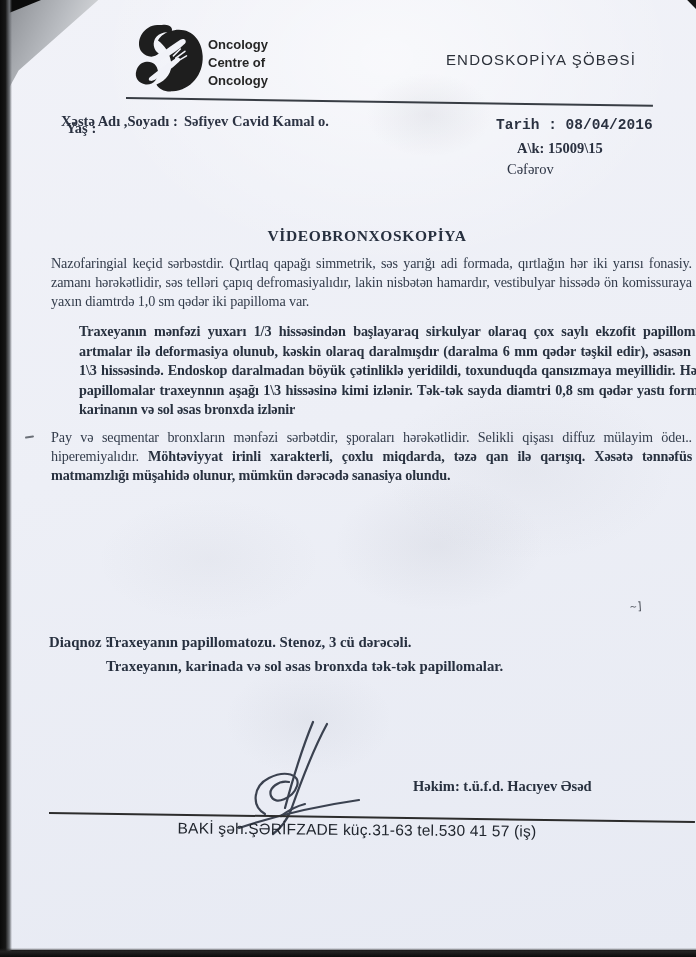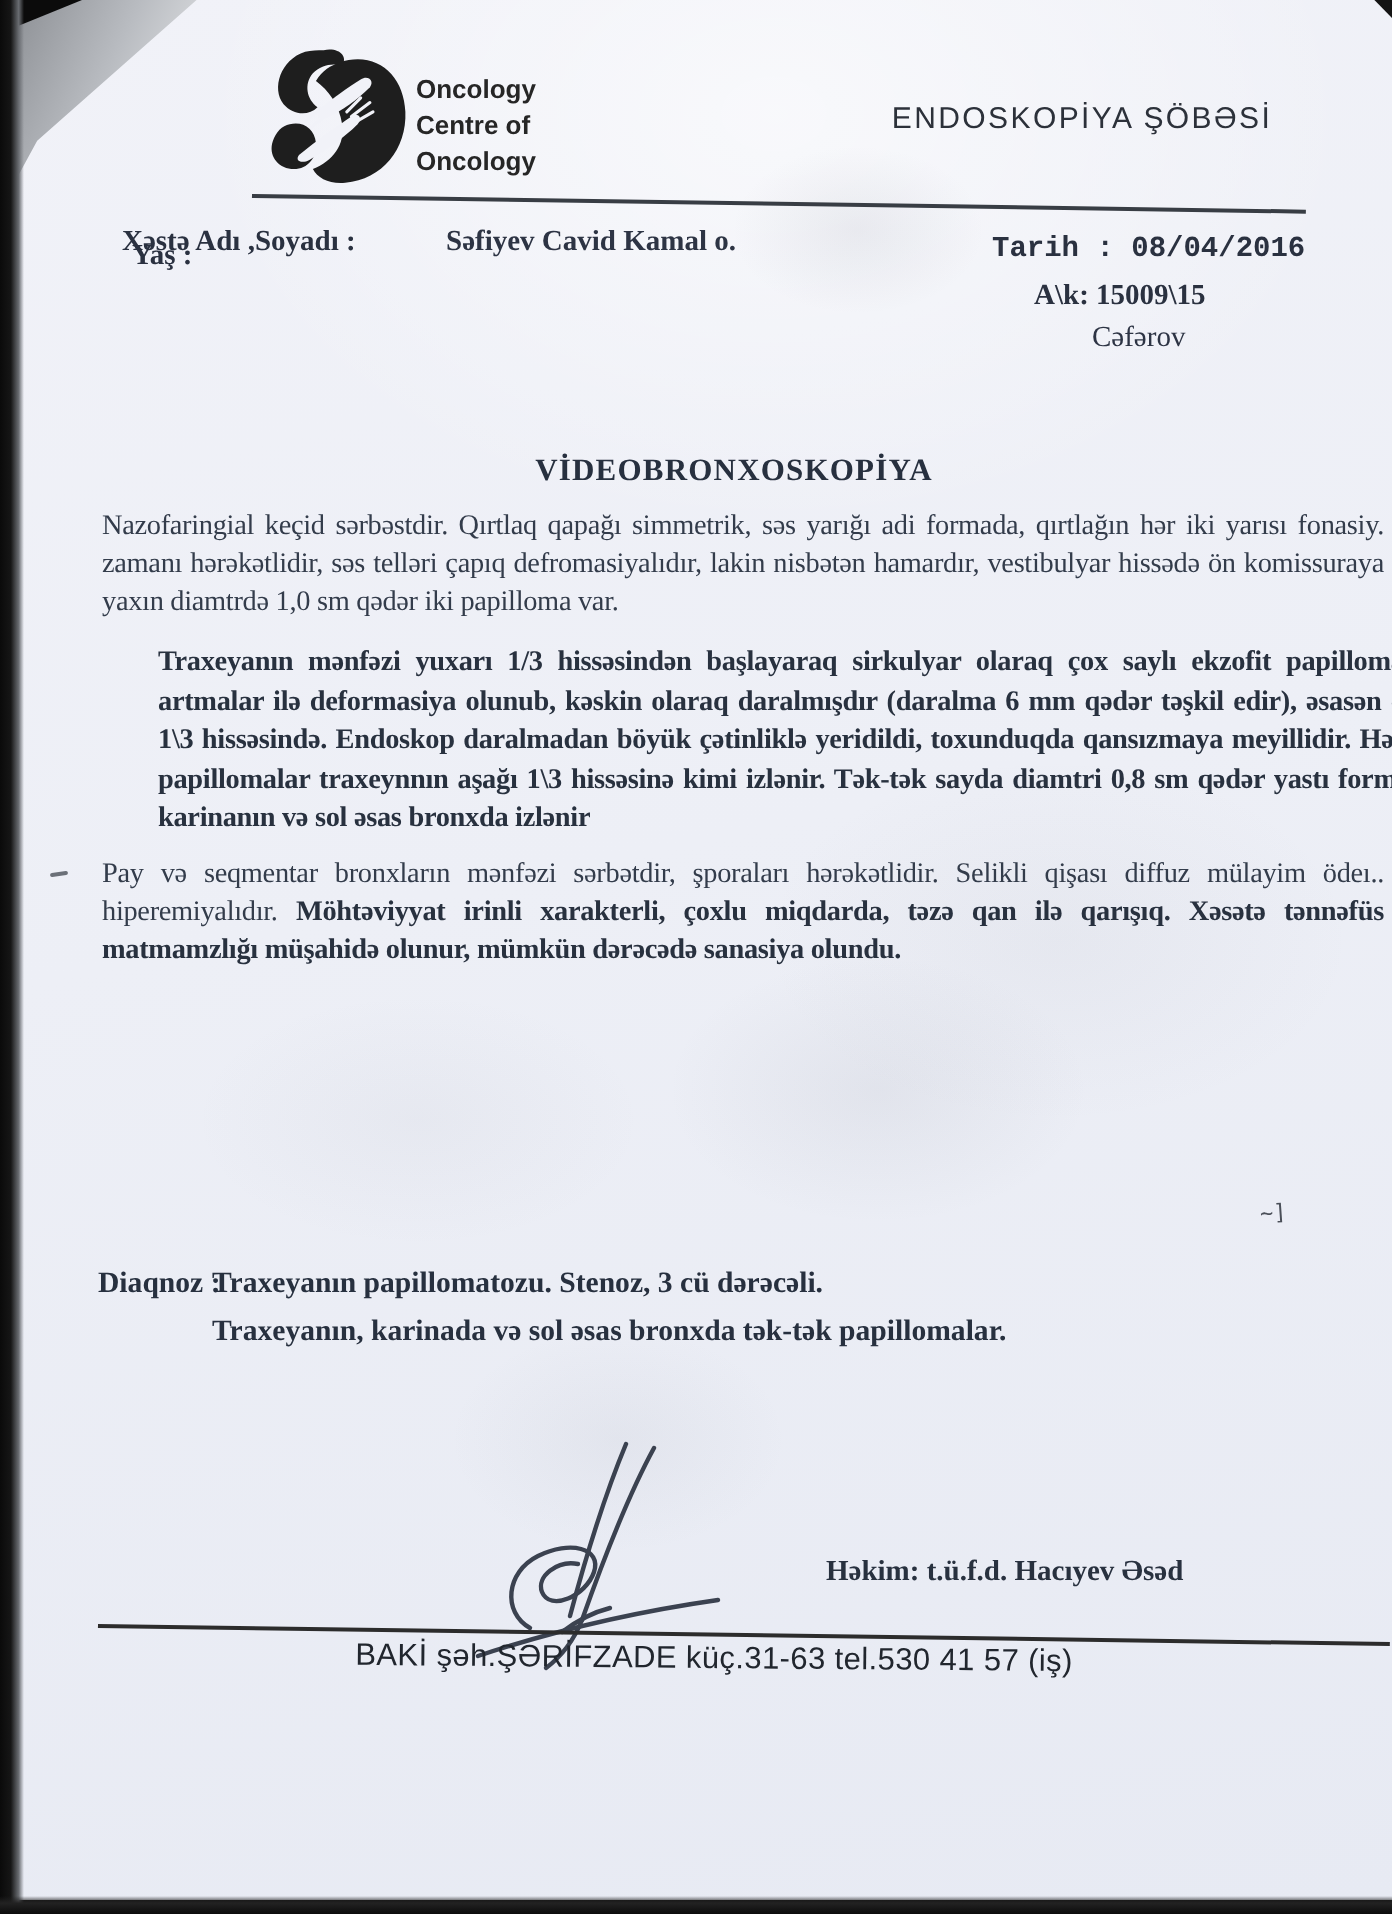--- a/index.html
+++ b/index.html
@@ -46,21 +46,21 @@
   .logo-right{position:absolute;left:199px;top:36px;width:90px;text-align:left;
     font-family:"Liberation Sans",sans-serif;font-weight:bold;font-size:13px;line-height:18px;color:#262626;}
   .crab{position:absolute;left:122px;top:23px;width:74px;height:72px;}
   .dept-title{position:absolute;left:392px;top:51px;width:280px;text-align:center;
     font-family:"Liberation Sans",sans-serif;font-size:15px;letter-spacing:1.2px;color:#2c313a;}
   .rule-header{position:absolute;left:117px;top:97px;width:527px;border-top:2px solid #383d44;
     transform:rotate(0.85deg);transform-origin:left top;}
 
   
   .lbl{font-weight:bold;color:#2a3140;font-size:14.5px;}
-  .val{color:#2d3444;font-size:14.5px;margin-left:39px;}
+  .val{color:#2d3444;font-size:14.5px;}
   .p-name-label{position:absolute;left:52px;top:113px;}
   .p-name-value{position:absolute;left:175px;top:113px;font-weight:bold;}
   .p-age-label{position:absolute;left:57px;top:120px;}
   .p-date{position:absolute;left:487px;top:117px;font-family:Liberation Mono, monospace;}
   .p-record{position:absolute;left:492px;top:140px;margin-left:16px;}
   .p-ref{position:absolute;left:498px;top:161px;font-weight:normal;}
 
   
   .report-title{position:absolute;left:0;top:227px;width:716px;text-align:center;
     font-weight:bold;font-size:15.5px;letter-spacing:.6px;color:#27303f;}

